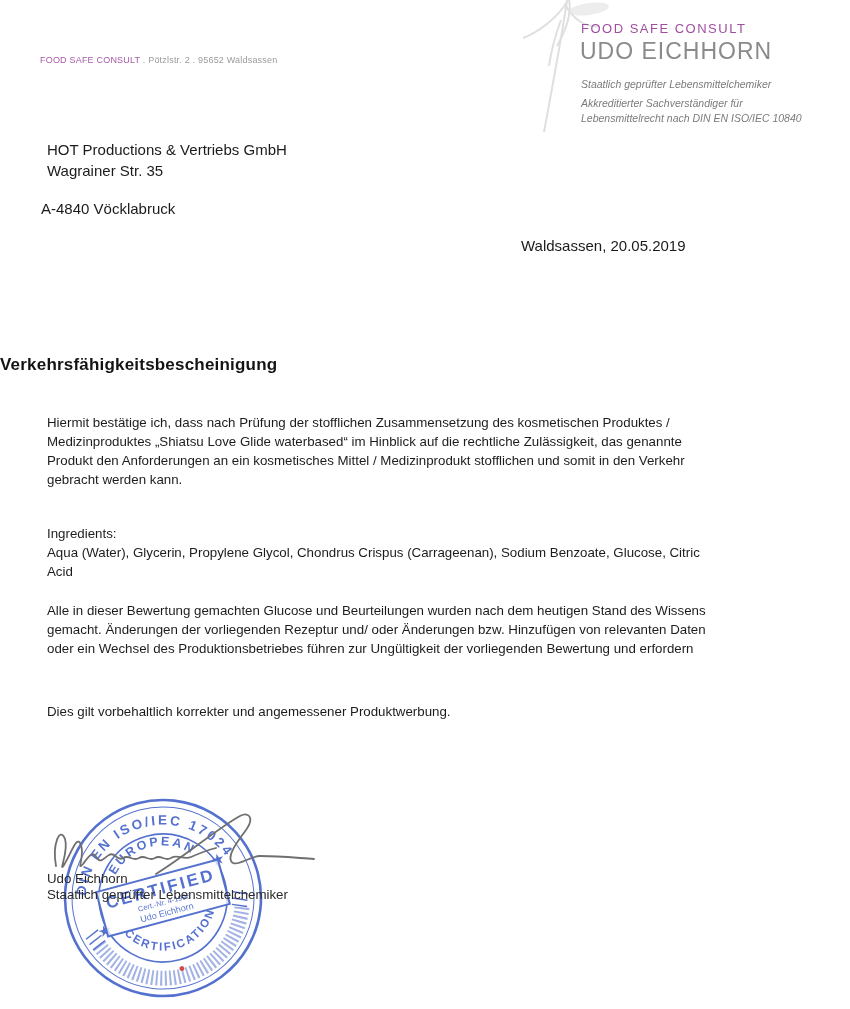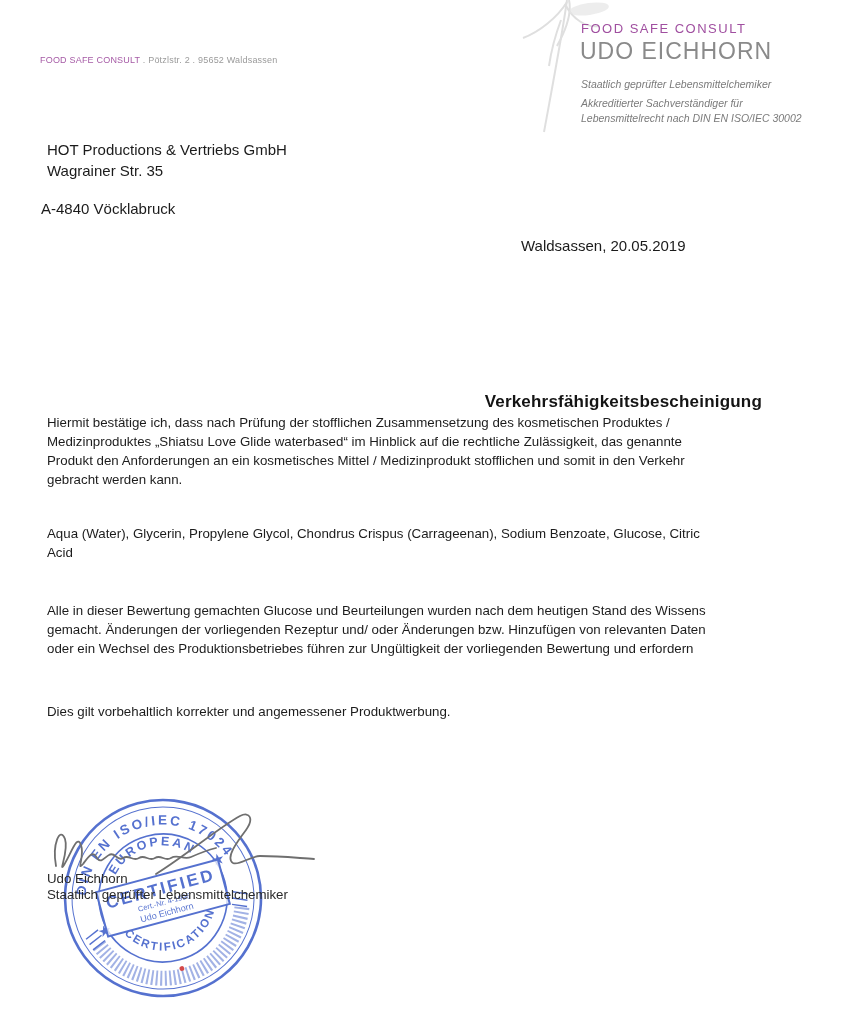--- a/index.html
+++ b/index.html
@@ -16,21 +16,21 @@
   .lh-brand{left:581px;top:21px;font-size:13px;letter-spacing:1.5px;color:#a04fa0;}
   .lh-name{left:580px;top:38px;font-size:23px;letter-spacing:1px;color:#8a8a8a;}
   .lh-sub1{left:581px;top:78px;font-size:10.5px;font-style:italic;color:#7b7b7b;}
   .lh-sub2{left:581px;top:96px;font-size:10.5px;font-style:italic;color:#7b7b7b;line-height:15px;}
   
   .recipient{left:47px;top:139px;font-size:15px;line-height:21px;color:#1b1b1b;}
   .recipient-city{left:41px;top:200px;font-size:15px;color:#1b1b1b;}
   
   .dateline{left:521px;top:237px;font-size:15px;color:#1b1b1b;}
   
-  .doc-title{left:0;top:355px;width:762px;text-align:right;font-size:17px;font-weight:bold;color:#141414;letter-spacing:.2px;margin-top:37px;}
+  .doc-title{left:0;top:355px;width:762px;text-align:left;font-size:17px;font-weight:bold;color:#141414;letter-spacing:.2px;}
   
   .para{left:47px;font-size:13.3px;line-height:19px;color:#1c1c1c;white-space:nowrap;}
   .p1{top:413px;}
   .ingredients{top:524px;}
   .p2{top:601px;}
   .closing{top:702px;}
   
   .sig-text{left:47px;top:871px;font-size:13.3px;line-height:16px;color:#2a2a2a;}
   svg text{font-family:"Liberation Sans","DejaVu Sans",sans-serif;}
 </style>
@@ -52,40 +52,41 @@
 
   <div class="abs sender-line">
     <span class="sender-brand">FOOD SAFE CONSULT</span><span class="sender-rest"> . Pötzlstr. 2 . 95652 Waldsassen</span>
   </div>
 
   <div class="abs lh-brand">FOOD SAFE CONSULT</div>
   <div class="abs lh-name">UDO EICHHORN</div>
   <div class="abs lh-sub1">Staatlich geprüfter Lebensmittelchemiker</div>
   <div class="abs lh-sub2">
       <div>Akkreditierter Sachverständiger für</div>
-      <div>Lebensmittelrecht nach DIN EN ISO/IEC 30002</div>
+      <div>Lebensmittelrecht nach DIN EN ISO/IEC 10840</div>
     </div>
 
   <div class="abs recipient">
       <div>HOT Productions &amp; Vertriebs GmbH</div>
       <div>Wagrainer Str. 35</div>
     </div>
   <div class="abs recipient-city">A-4840 Vöcklabruck</div>
 
   <div class="abs dateline">Waldsassen, 20.05.2019</div>
 
   <div class="abs doc-title">Verkehrsfähigkeitsbescheinigung</div>
 
   <div class="abs para p1">
       <div>Hiermit bestätige ich, dass nach Prüfung der stofflichen Zusammensetzung des kosmetischen Produktes /</div>
       <div>Medizinproduktes „Shiatsu Love Glide waterbased“ im Hinblick auf die rechtliche Zulässigkeit, das genannte</div>
       <div>Produkt den Anforderungen an ein kosmetisches Mittel / Medizinprodukt stofflichen und somit in den Verkehr</div>
       <div>gebracht werden kann.</div>
     </div>
   <div class="abs para ingredients">
+      <div>Ingredients:</div>
       <div>Aqua (Water), Glycerin, Propylene Glycol, Chondrus Crispus (Carrageenan), Sodium Benzoate, Glucose, Citric</div>
       <div>Acid</div>
     </div>
   <div class="abs para p2">
       <div>Alle in dieser Bewertung gemachten Glucose und Beurteilungen wurden nach dem heutigen Stand des Wissens</div>
       <div>gemacht. Änderungen der vorliegenden Rezeptur und/ oder Änderungen bzw. Hinzufügen von relevanten Daten</div>
       <div>oder ein Wechsel des Produktionsbetriebes führen zur Ungültigkeit der vorliegenden Bewertung und erfordern</div>
     </div>
   <div class="abs para closing">Dies gilt vorbehaltlich korrekter und angemessener Produktwerbung.</div>
 

